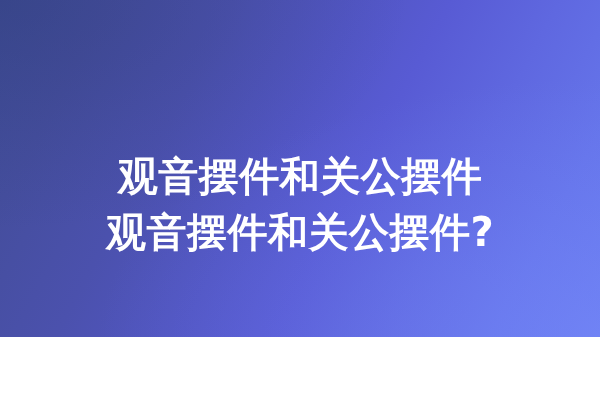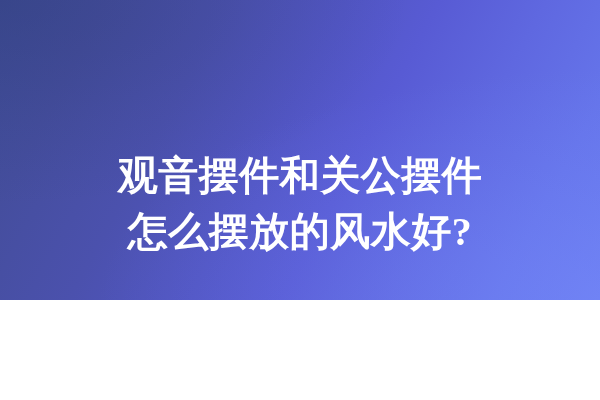--- a/index.html
+++ b/index.html
@@ -9,34 +9,33 @@
   body {
     width: 600px;
     height: 400px;
     overflow: hidden;
     font-family: "DejaVu Sans", "Liberation Sans", sans-serif;
   }
 
   #banner {
     position: relative;
     width: 600px;
-    height: 300px;
+    height: 337px;
     overflow: hidden;
     
     background-color: #5256c4;
     background-image: linear-gradient(118deg,
         #3f4d96 0%,
         #454e9e 14%,
         #4b51ad 30%,
         #5256c4 46%,
         #585bd4 58%,
         #5f68e0 72%,
         #6574ea 86%,
         #6a7cf0 100%);
-    font-family: Liberation Serif, serif;
   }
 
   
   #banner::after {
     content: "";
     position: absolute;
     inset: 0;
     pointer-events: none;
     background-image:
       radial-gradient(120% 110% at 100% 100%, rgba(120,140,252,0.42) 0%, rgba(120,140,252,0.16) 40%, rgba(120,140,252,0) 70%),
@@ -63,16 +62,16 @@
     white-space: nowrap;
   }
 </style>
 </head>
 <body>
 
 <div id="banner">
 
   <div id="title-block">
     <span class="title-line">观音摆件和关公摆件</span>
-    <span class="title-line">怎么摆放的风水好?</span>
+    <span class="title-line">观音摆件和关公摆件?</span>
   </div>
 
 </div>
 
 </body></html>

